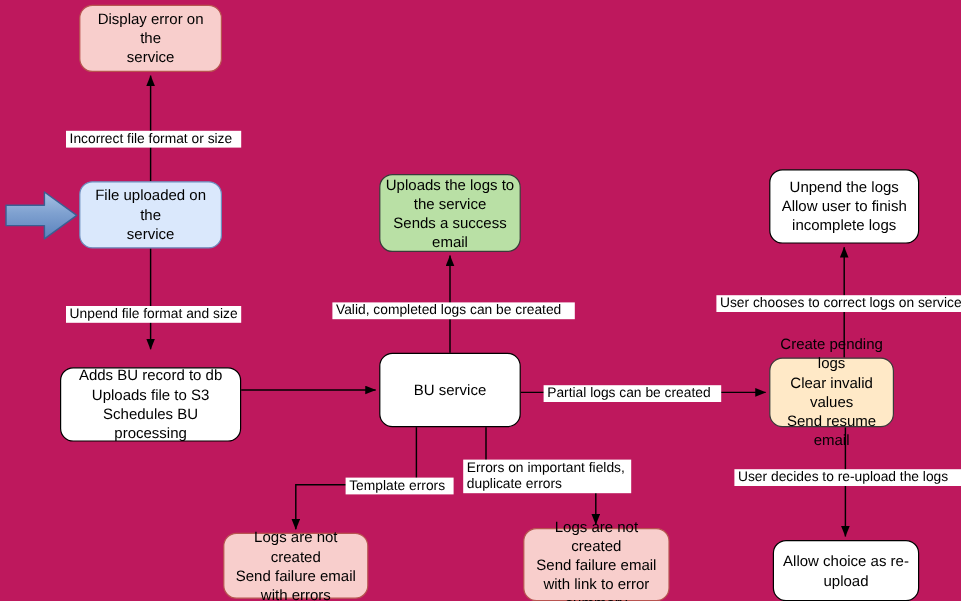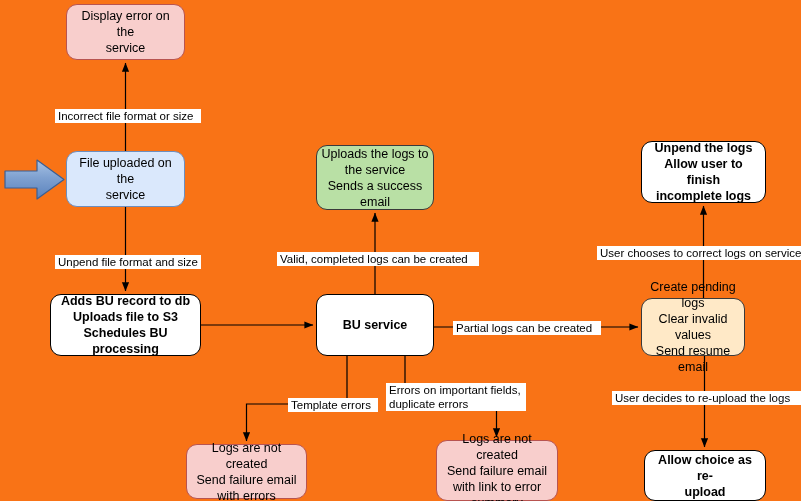--- a/index.html
+++ b/index.html
@@ -4,21 +4,21 @@
 <style>
   html, body {
     margin: 0;
     padding: 0;
     background: #ffffff;
   }
   #canvas {
     position: relative;
     width: 801px;
     height: 501px;
-    background: #f97316;
+    background: #be185d;
     font-family: "Liberation Sans", sans-serif;
     overflow: hidden;
   }
   #edge-layer {
     position: absolute;
     left: 0;
     top: 0;
     width: 801px;
     height: 501px;
     pointer-events: none;
@@ -36,21 +36,21 @@
     color: #000000;
     font-size: 12.5px;
     line-height: 16px;
     white-space: pre-line;
     padding: 2px 4px;
   }
   .node.pink   { background: #f8cecc; border-color: #b85450; }
   .node.blue   { background: #dae8fc; border-color: #6c8ebf; }
   .node.green  { background: #b9e0a5; border-color: #3a3a3a; }
   .node.yellow { background: #ffe9c7; border-color: #3a3a3a; }
-  .node.white  { background: #ffffff; border-color: #000000; font-weight: bold; }
+  .node.white  { background: #ffffff; border-color: #000000; }
 
   .edge-label {
     position: absolute;
     color: #000000;
     font-size: 11.5px;
     line-height: 14px;
     text-align: left;
     white-space: pre-line;
     background: #ffffff;
     padding: 0 3px;
@@ -102,21 +102,21 @@
   <div class="node pink" style="left:66px; top:4px; width:119px; height:56px;">
     <span>Display error on the
 service</span>
   </div>
 
   <div class="node blue" style="left:66px; top:151px; width:119px; height:56px;">
     <span>File uploaded on the
 service</span>
   </div>
 
-  <div class="node white" style="left:50px; top:294px; width:151px; height:62px;">
+  <div class="node white" style="left:50px; top:306px; width:151px; height:62px;">
     <span>Adds BU record to db
 Uploads file to S3
 Schedules BU processing</span>
   </div>
 
   <div class="node green" style="left:316px; top:145px; width:118px; height:65px;">
     <span>Uploads the logs to
 the service
 Sends a success
 email</span>

